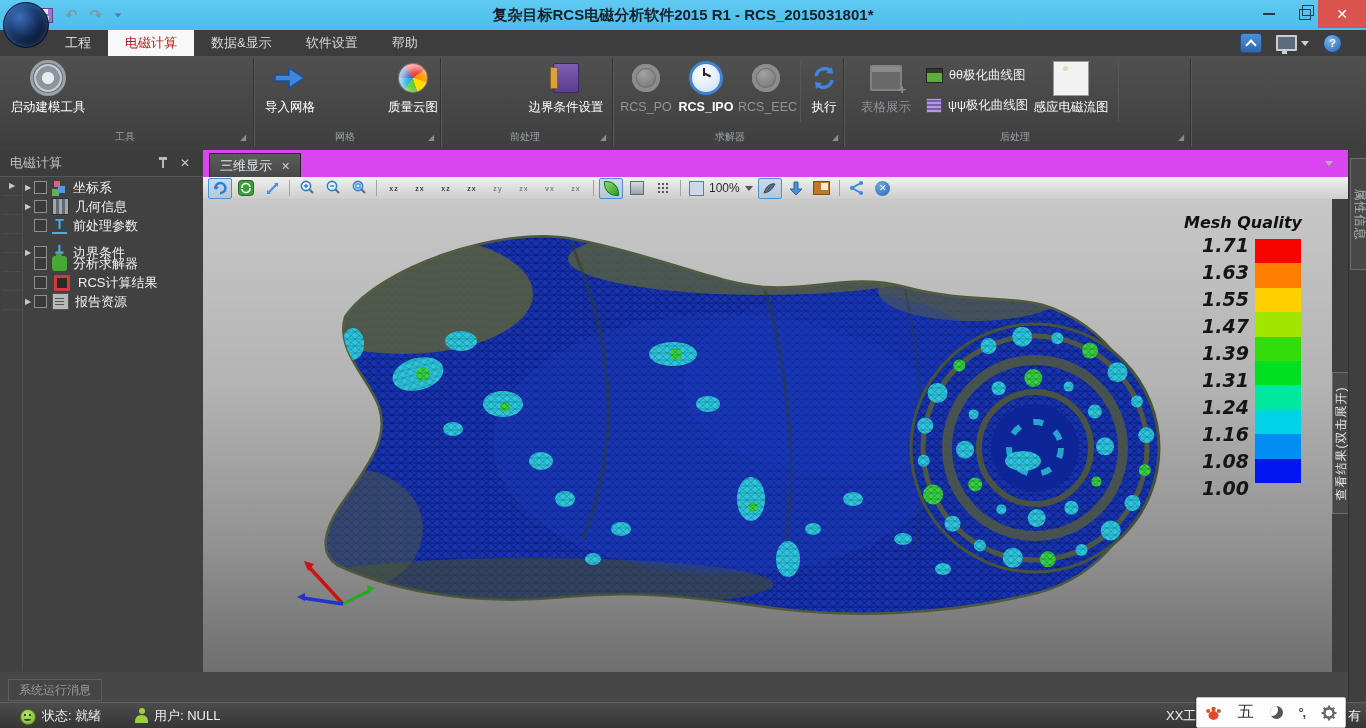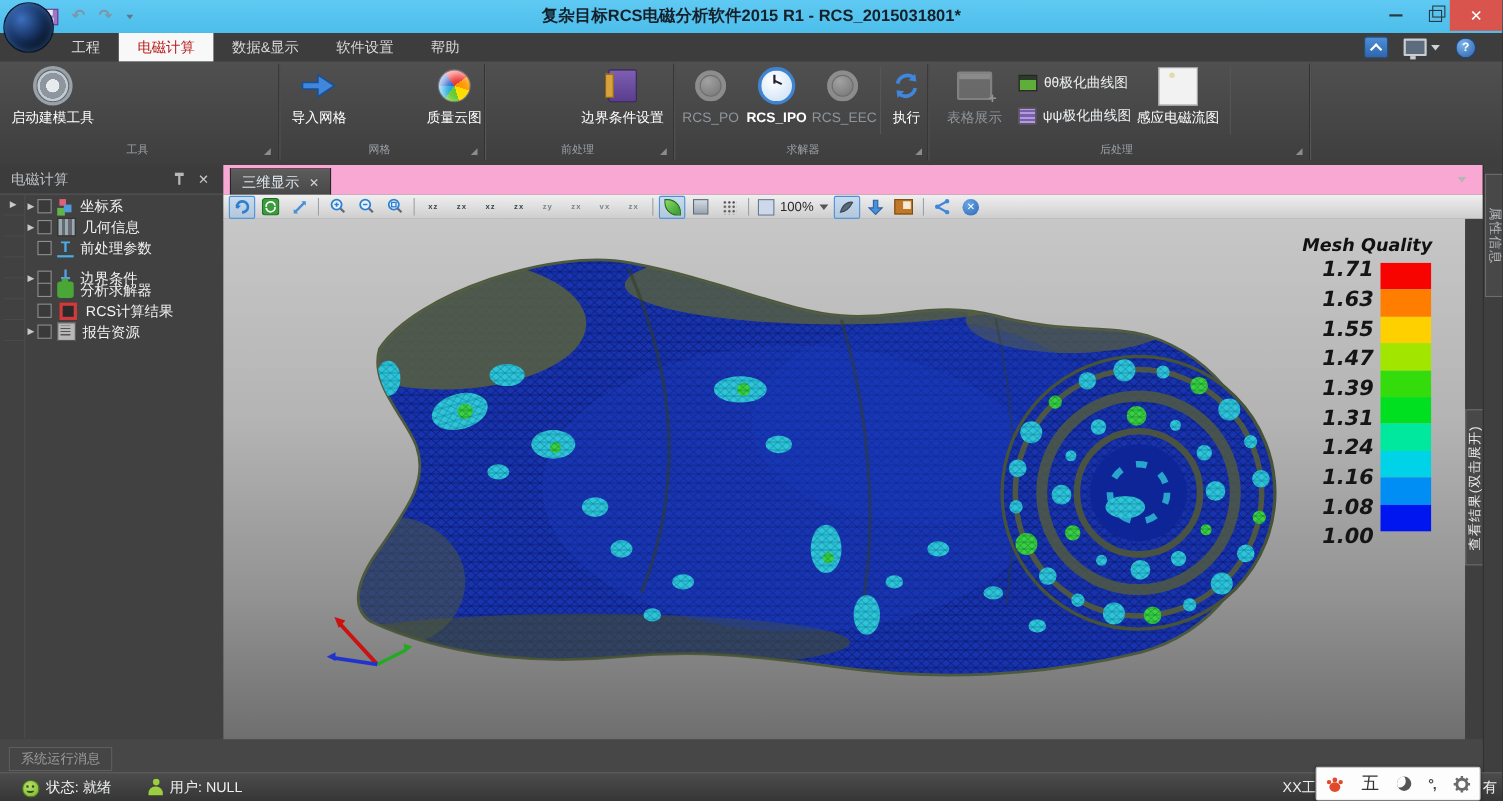--- a/index.html
+++ b/index.html
@@ -104,21 +104,21 @@
   .ic-T:before{content:"T";}
   .ic-pipe{color:#5aa0e8;font-size:13px;line-height:15px;text-align:center;font-weight:bold;}
   .ic-pipe:before{content:"╋";}
   .ic-puzzle{background:#4aa636;border-radius:3px;}
   .ic-puzzle:before{content:"";position:absolute;left:4px;top:-3px;width:6px;height:6px;border-radius:50%;background:#4aa636;}
   .ic-rcs{border:3px solid #d03a3a;background:#2a2a2a;}
   .ic-report{background:#b8b8b8;border:1px solid #555;}
   .ic-report:before{content:"";position:absolute;left:2px;top:2px;width:9px;height:9px;
     background:repeating-linear-gradient(0deg,#555 0 1px,transparent 1px 3px);}
   
-  .tabstrip{left:203px;top:150px;width:1145px;height:27px;background:#f9a8d4;text-align:right;}
+  .tabstrip{left:203px;top:150px;width:1145px;height:27px;background:#d946ef;text-align:right;}
   .vtab{left:6px;top:3px;height:24px;background:linear-gradient(#5c5c5c,#474747);border:1px solid #262626;border-bottom:none;display:flex;align-items:center;padding:0 10px;gap:9px;}
   .vtab .t{font-size:13px;color:#dfe7ee;}
   .vtab .x{font-size:11px;color:#cfcfcf;font-weight:bold;}
   .tab-caret{left:1122px;top:11px;}
   .vtoolbar{left:203px;top:177px;width:1145px;height:22px;background:linear-gradient(#f0f0f0,#cdcdcd);border-bottom:1px solid #9a9a9a;display:flex;align-items:center;padding-left:4px;}
   .tb{width:22px;height:19px;margin:0 1px;display:flex;align-items:center;justify-content:center;border:1px solid transparent;border-radius:2px;}
   .tb.sel{border-color:#4a90d9;background:rgba(120,180,245,.3);}
   .tbsep{width:1px;height:16px;background:#9aa2aa;margin:0 4px;}
   .viewbtn{font-size:7px;color:#3a4450;letter-spacing:1px;font-weight:bold;}
   .viewbtn.dim{color:#7a848e;}

